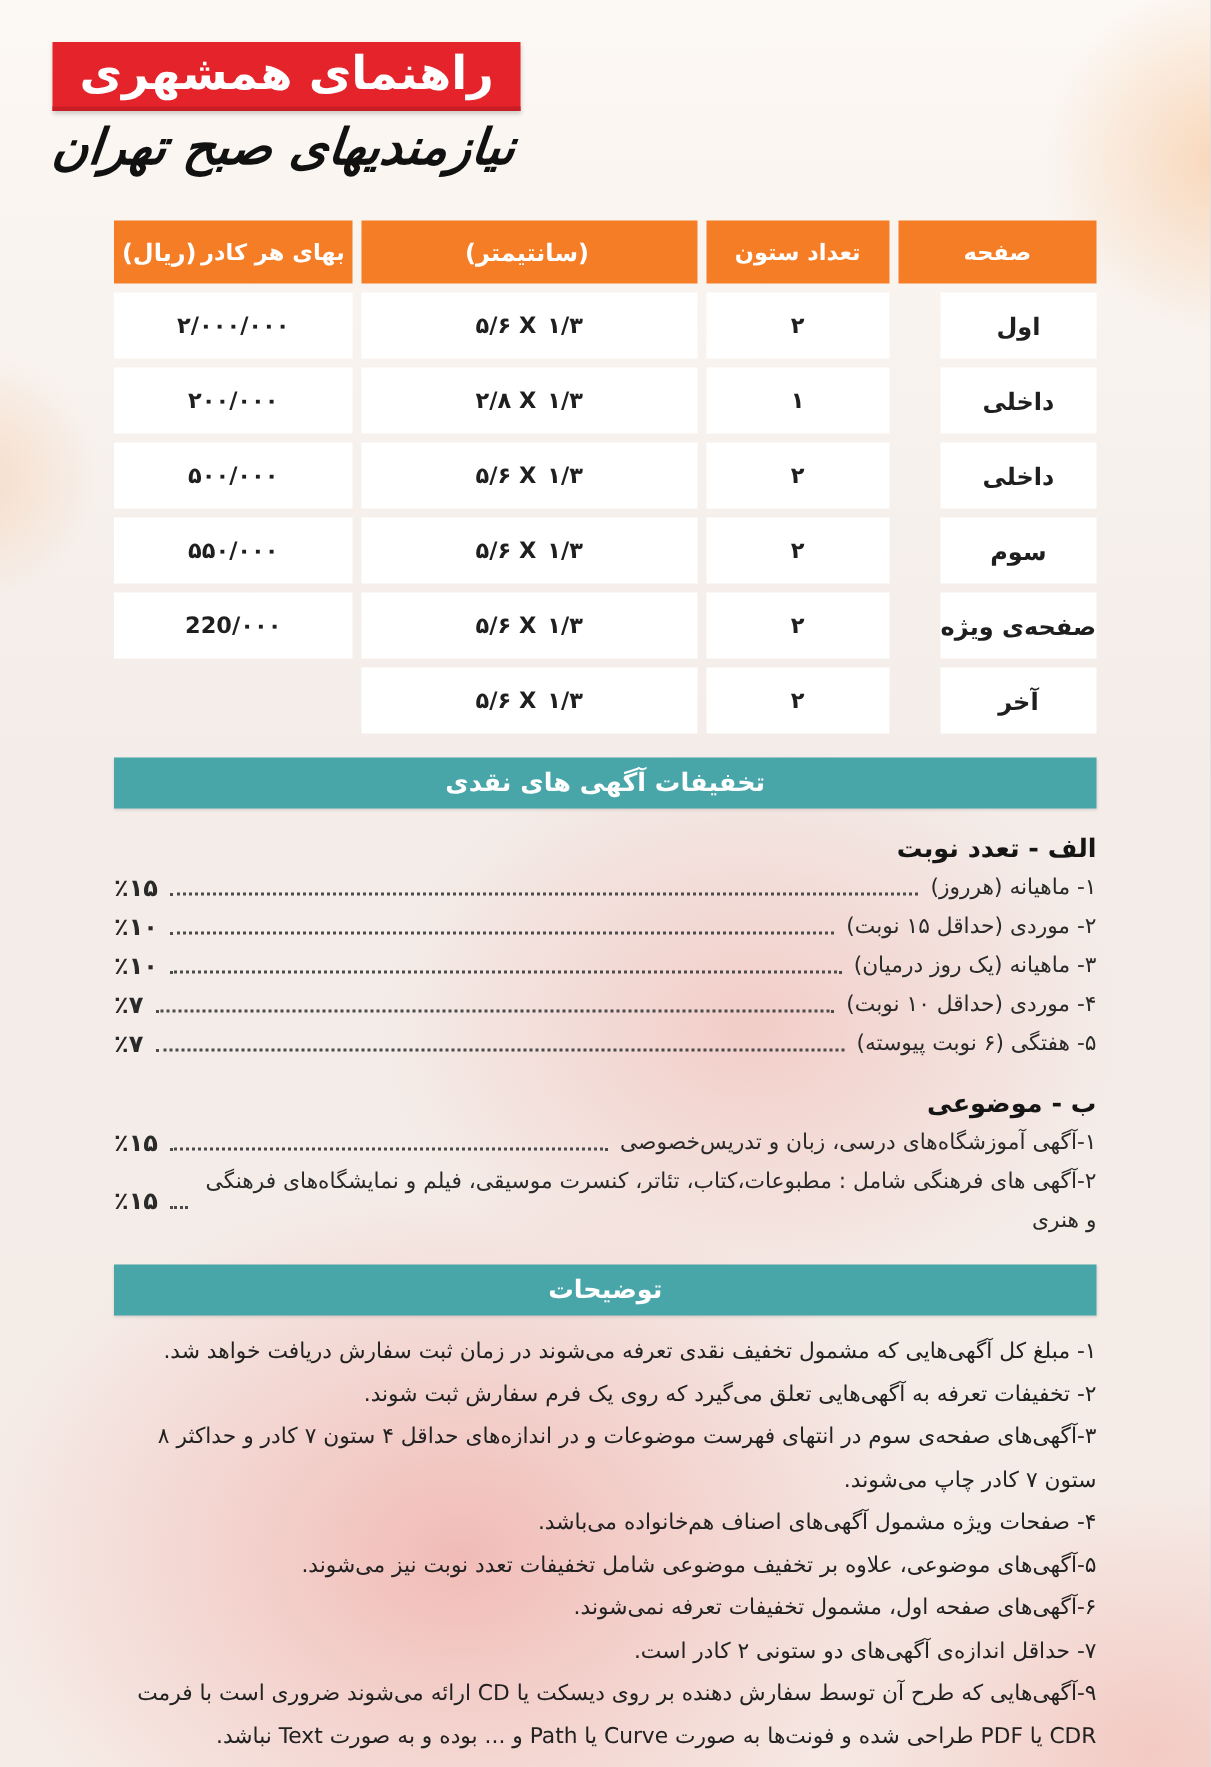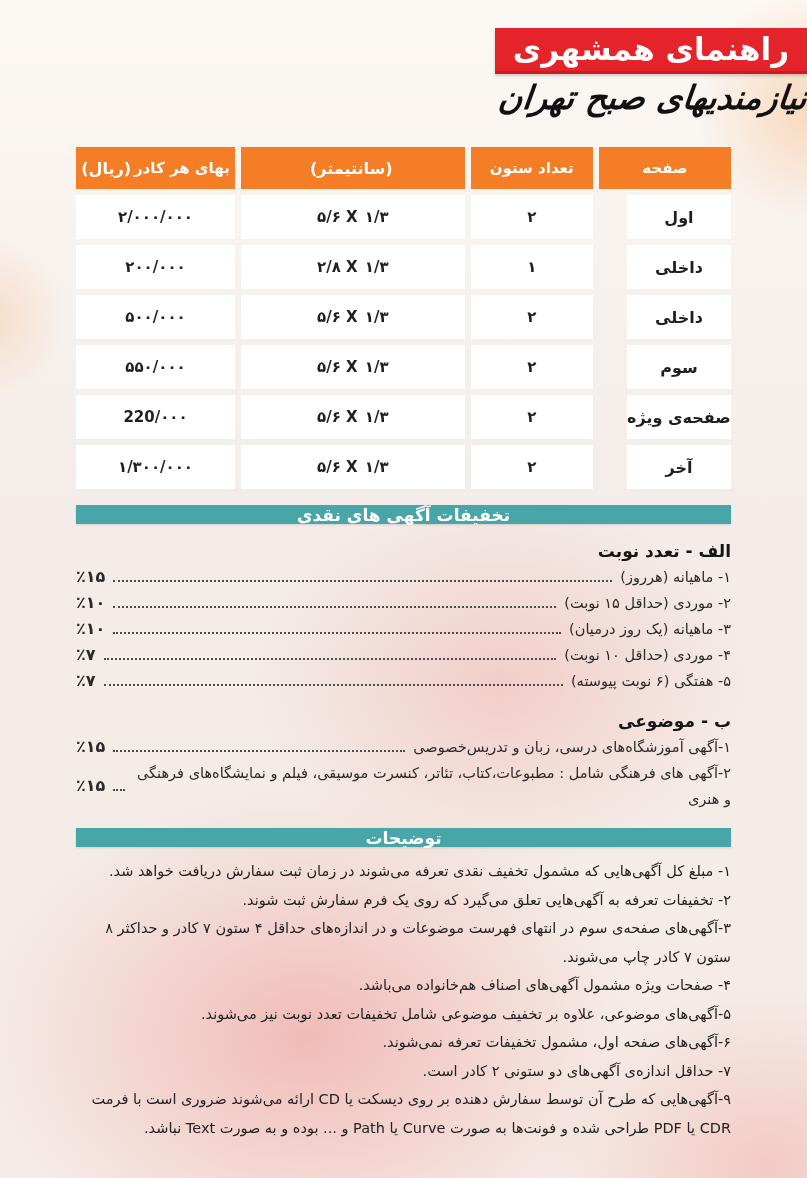--- a/index.html
+++ b/index.html
@@ -12,21 +12,21 @@
     font-family:"DejaVu Sans",sans-serif;
     color:#1f1f1f;
     background:
       radial-gradient(circle 170px at 101% 9%, rgba(246,166,96,.38), rgba(246,166,96,0) 70%),
       radial-gradient(circle 120px at -2% 27%, rgba(247,196,156,.45), rgba(247,196,156,0) 70%),
       radial-gradient(ellipse 340px 260px at 62% 58%, rgba(240,158,152,.40), rgba(240,158,152,0) 72%),
       radial-gradient(ellipse 430px 330px at 38% 88%, rgba(238,148,144,.55), rgba(238,148,144,0) 75%),
       radial-gradient(ellipse 300px 240px at 95% 99%, rgba(240,160,152,.45), rgba(240,160,152,0) 75%),
       linear-gradient(180deg,#fcf8f4 0%,#f3ece8 45%,#f6ece7 100%);
   }
-  .header{padding-top:28px;text-align:right;padding-left:35px;}
+  .header{padding-top:28px;text-align:left;padding-left:35px;}
   .logo-bar{
     display:inline-block;
     background:#e4232a;
     color:#fff;
     font-weight:bold;
     font-size:31px;
     line-height:40px;
     padding:1px 18px 2px;
     letter-spacing:2px;
     border-bottom:3px solid #c81d24;
@@ -61,21 +61,21 @@
     height:44px;
     font-weight:bold;
     font-size:15px;
     text-align:center;
   }
   .cell .unit{font-size:16px;font-weight:bold;margin-right:3px;}
   .cell.num{direction:ltr;letter-spacing:1px;}
   .cell.pagename{font-size:16px;margin-left:28px;}
   .banner{
     margin-top:16px;
-    height:19px;
+    height:34px;
     background:#48a6a9;
     color:#fff;
     font-weight:bold;
     font-size:17px;
     display:flex;align-items:center;justify-content:center;
     box-shadow:0 1px 2px rgba(0,0,0,.12);
   }
   .sec-title{
     margin-top:14px;
     font-weight:bold;
@@ -164,21 +164,20 @@
       <div class="t-row">
         <div class="cell pagename">صفحه‌ی ویژه</div>
         <div class="cell num">۲</div>
         <div class="cell num">۵/۶ X ۱/۳</div>
         <div class="cell num">220/۰۰۰</div>
       </div>
       <div class="t-row">
         <div class="cell pagename">آخر</div>
         <div class="cell num">۲</div>
         <div class="cell num">۵/۶ X ۱/۳</div>
-        <div class="cell num">۱/۳۰۰/۰۰۰</div>
       </div>
     </div>
 
     <div class="banner">تخفیفات آگهی های نقدی</div>
 
     <div class="sec-title">الف - تعدد نوبت</div>
 
     <div class="ditem">
       <span class="lbl">۱- ماهیانه (هرروز)</span>
       <span class="dots"></span>

